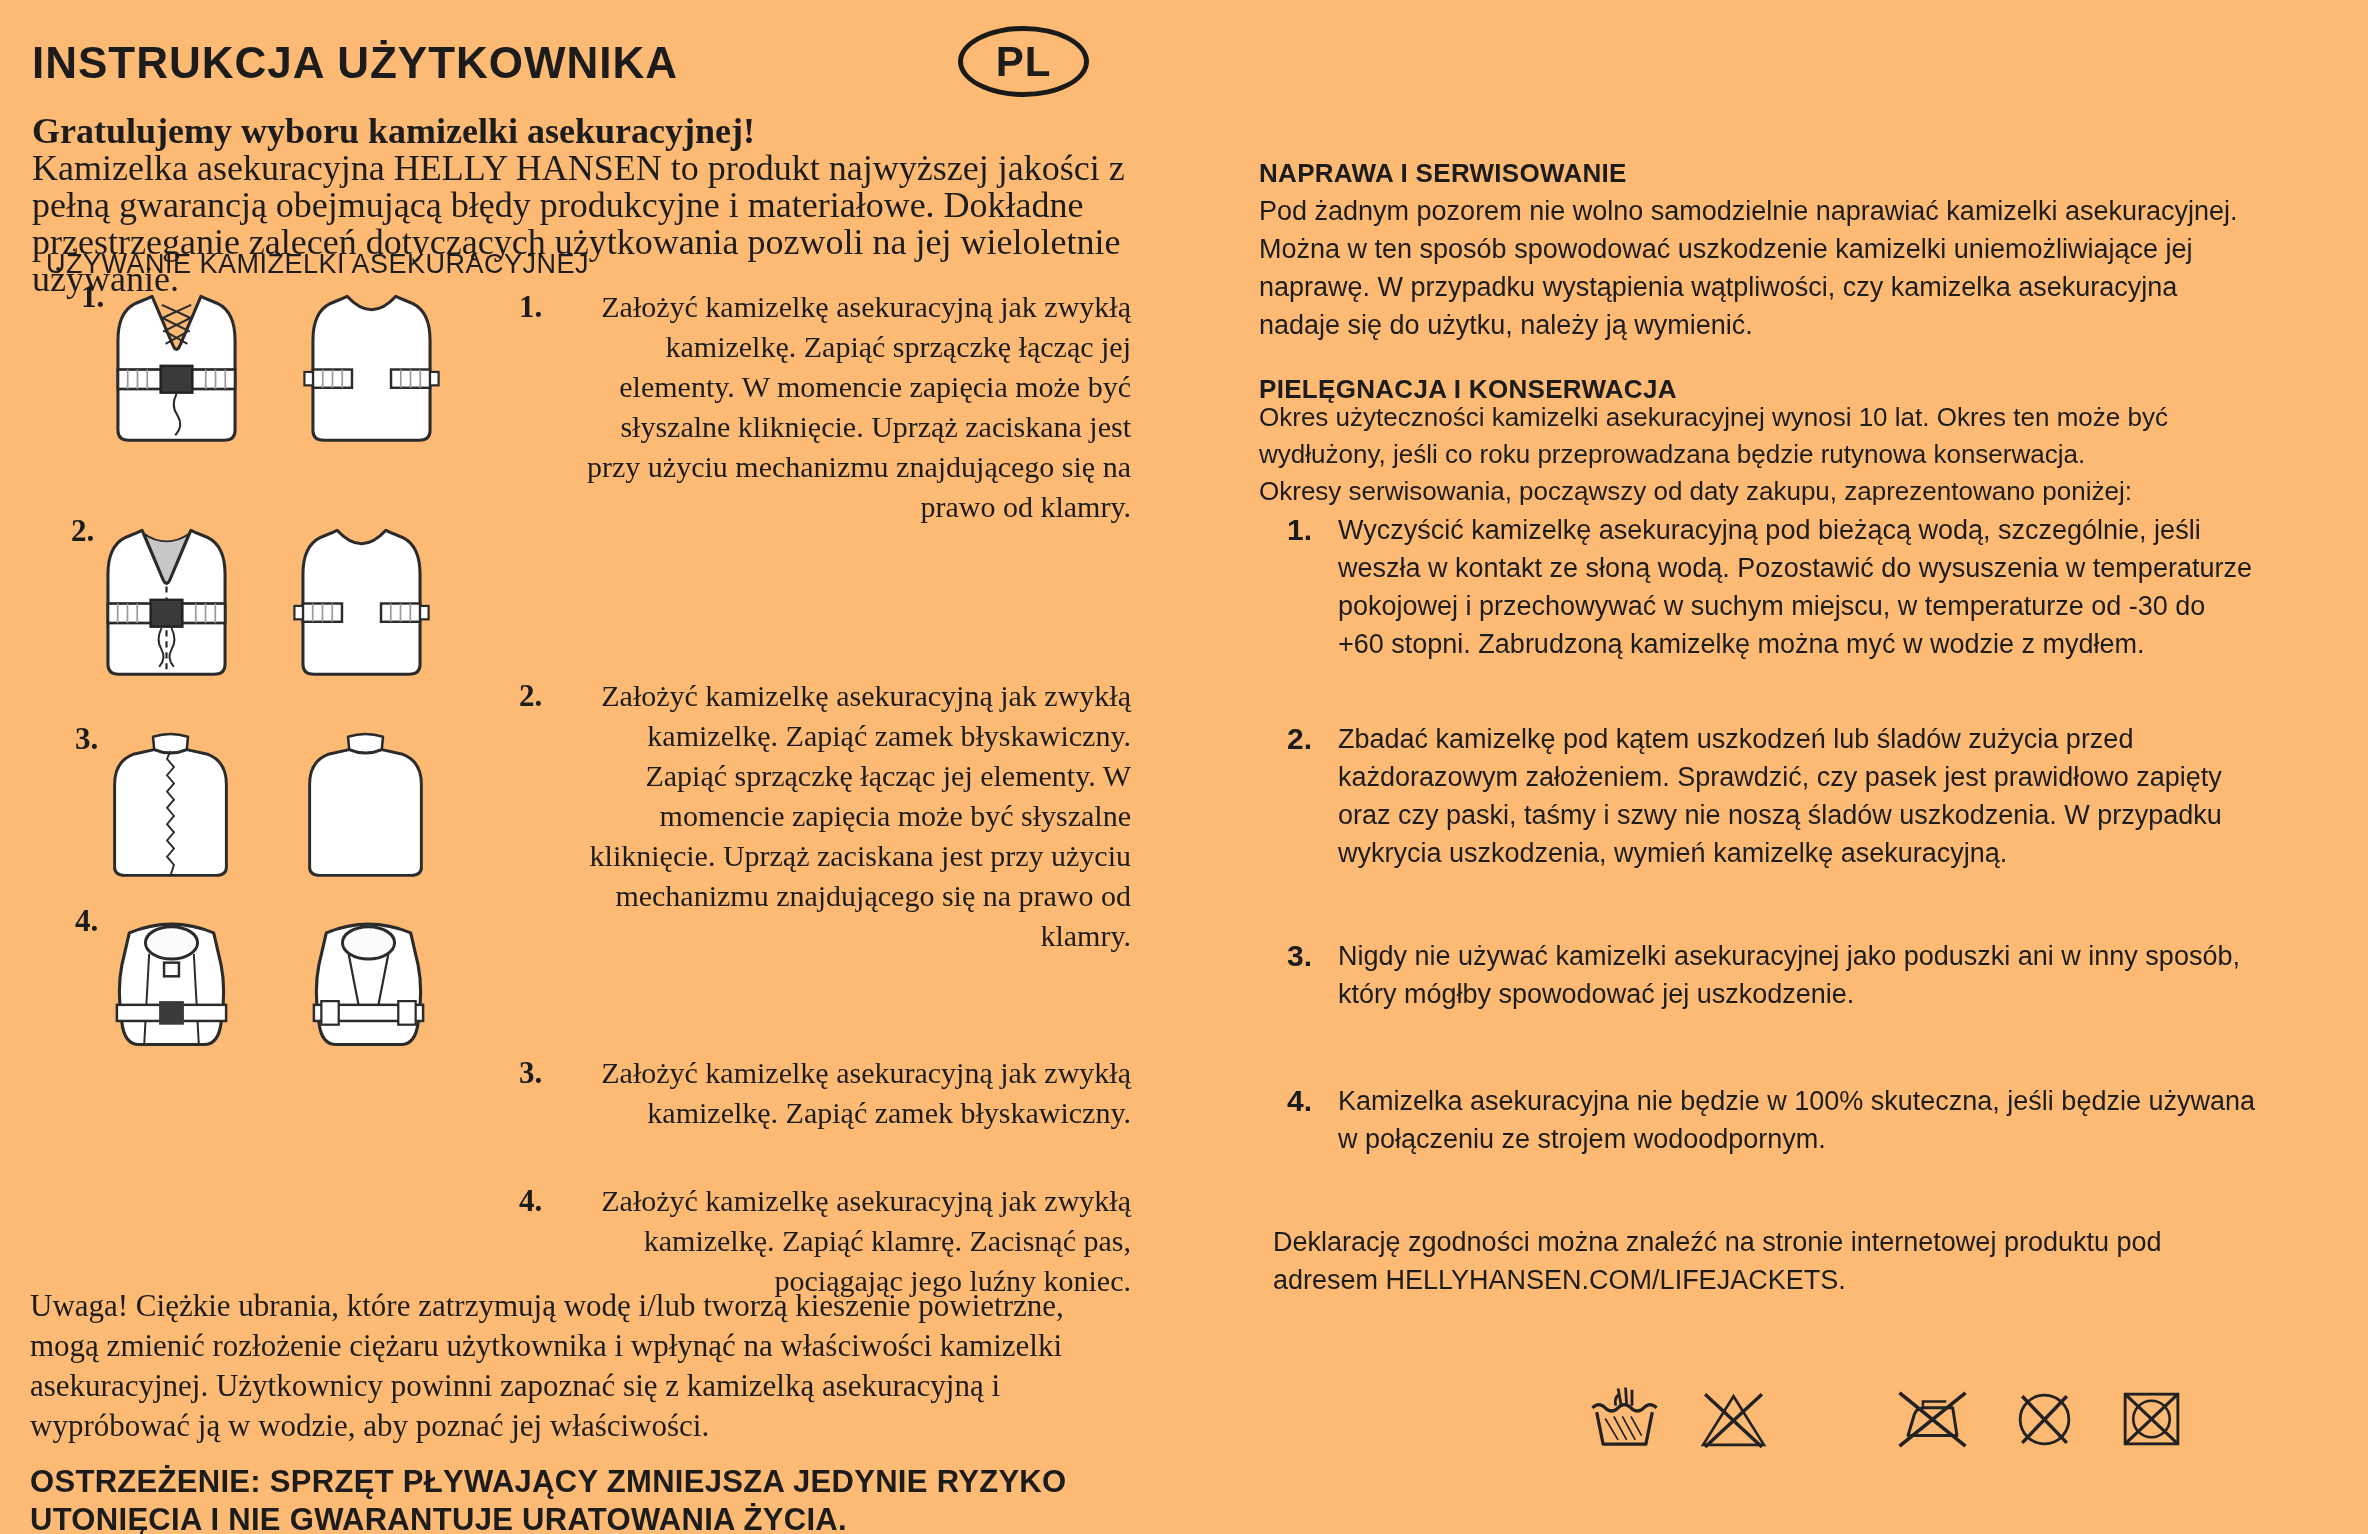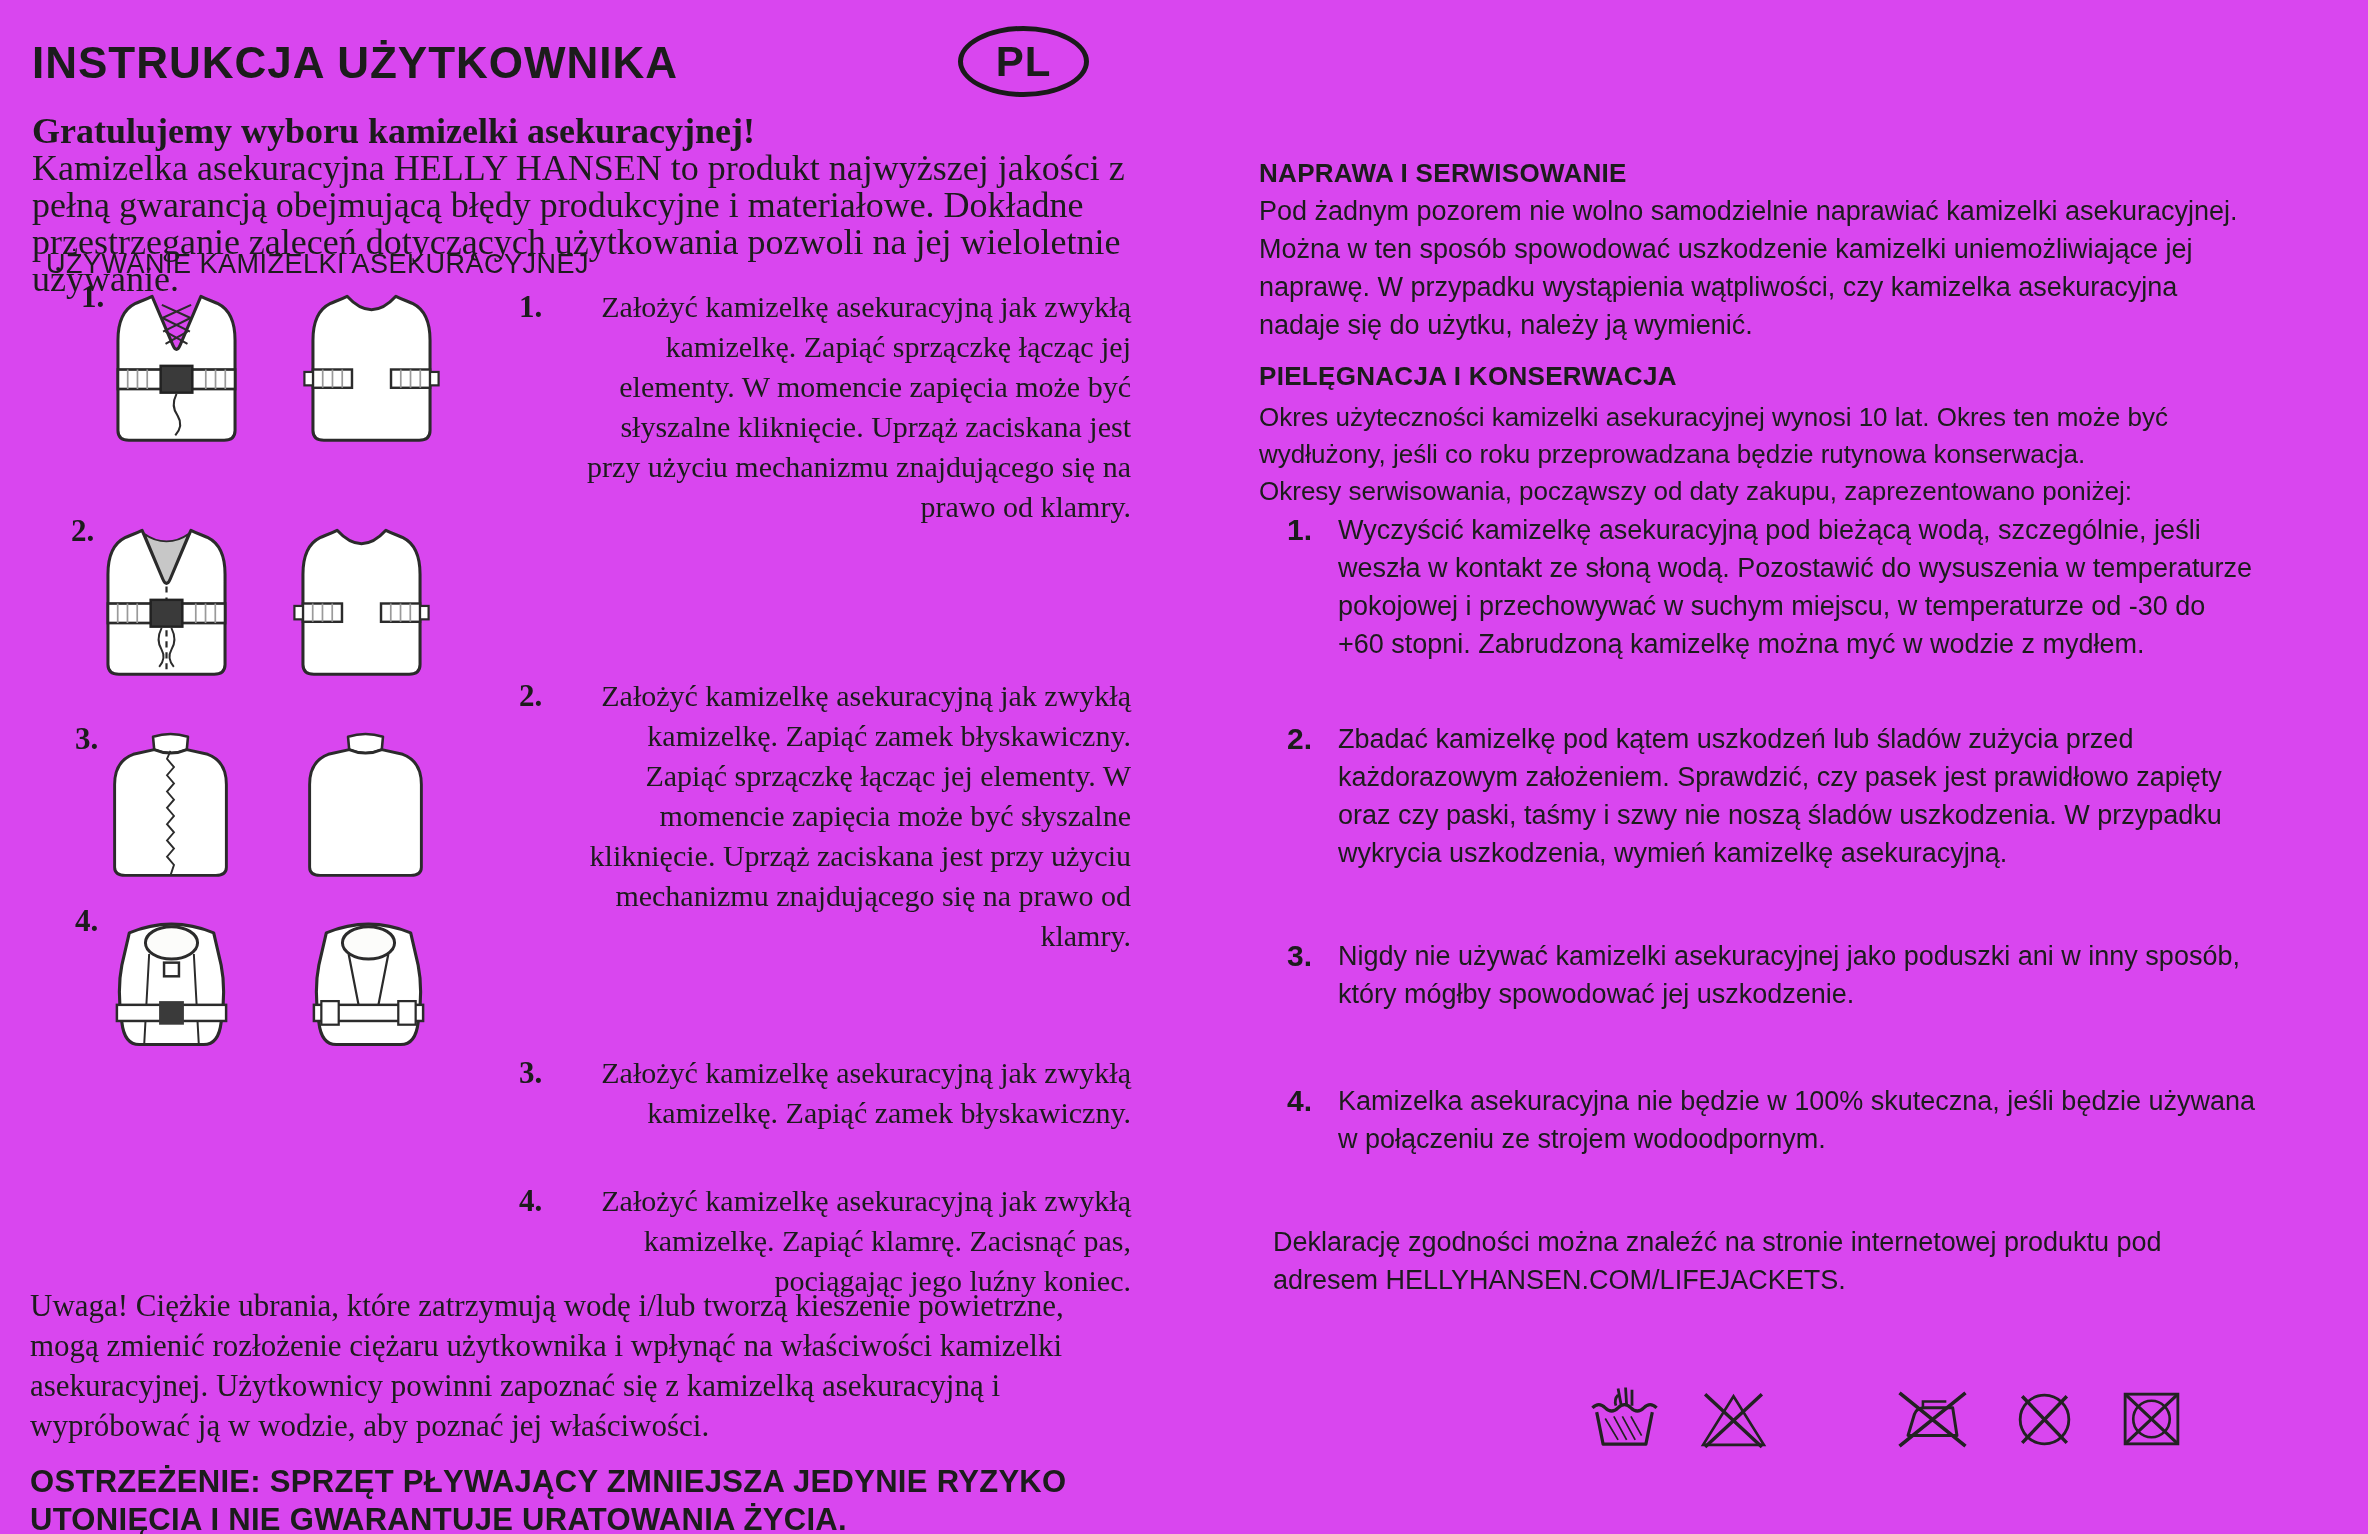--- a/index.html
+++ b/index.html
@@ -1,19 +1,19 @@
 <!DOCTYPE html>
 <html><head>
 <meta charset="utf-8">
 <style>
   html,body{margin:0;padding:0;background:#e8e8e6;}
   .page{
     position:relative;
     width:2368px;height:1535px;
-    background:#d946ef;
+    background:#fdba74;
     overflow:hidden;
     color:#1c1c1c;
     font-family:"Liberation Sans", sans-serif;
   }
   .serif{font-family:"Liberation Serif", serif;}
   .sans{font-family:"Liberation Sans", sans-serif;}
 
   
   .title{
     position:absolute;left:32px;top:38px;
@@ -62,21 +62,21 @@
   }
   .warning{
     position:absolute;left:30px;top:1432px;width:1109px;
     font-size:31px;font-weight:bold;line-height:38px;letter-spacing:0.3px;
   }
 
   
   .rcol-heading{font-size:26px;font-weight:bold;margin:0;letter-spacing:0.3px;}
   .repair-heading{position:absolute;left:1259px;top:158px;}
   .repair-body{position:absolute;left:1259px;top:192px;width:990px;font-size:27px;line-height:38px;}
-  .care-heading{position:absolute;left:1259px;top:361px;}
+  .care-heading{position:absolute;left:1259px;top:374px;}
   .care-intro{position:absolute;left:1259px;top:399px;width:1010px;font-size:26px;line-height:37px;}
   .care-intro p{margin:0;}
 
   .care-steps{position:absolute;left:1287px;top:511px;width:970px;}
   .care-step{display:flex;margin-bottom:57px;}
   .care-step:nth-child(2){margin-bottom:65px;}
   .care-step:nth-child(3){margin-bottom:69px;}
   .care-num{flex:0 0 51px;font-size:30px;font-weight:bold;line-height:38px;}
   .care-text{margin:0;font-size:27px;line-height:38px;}
 

